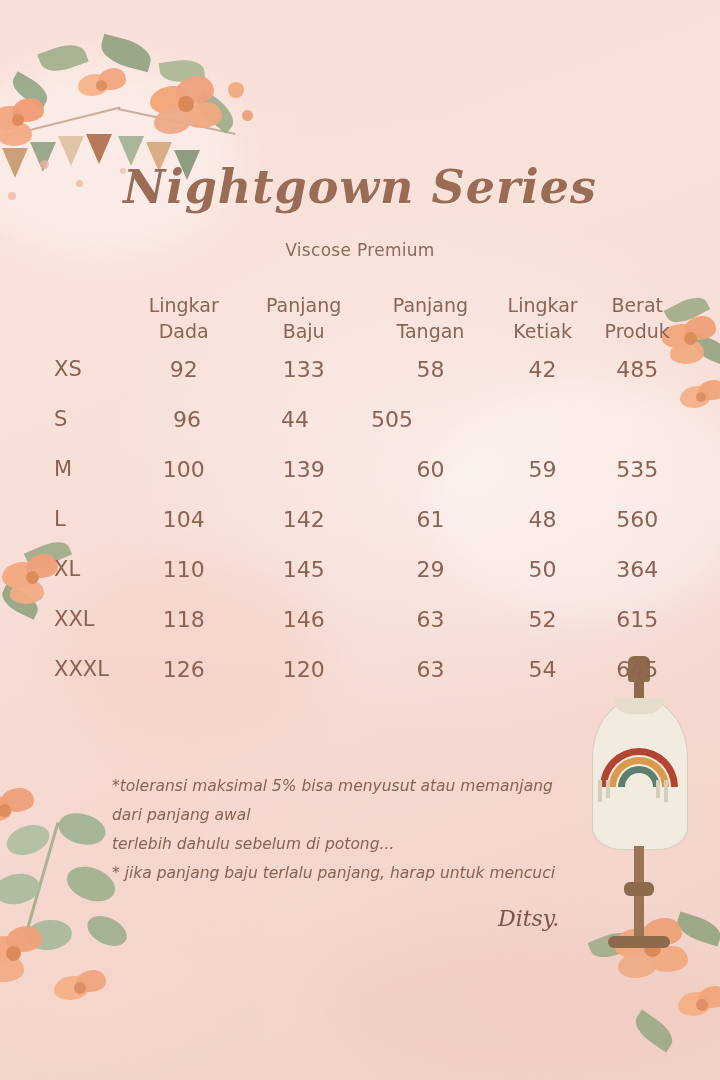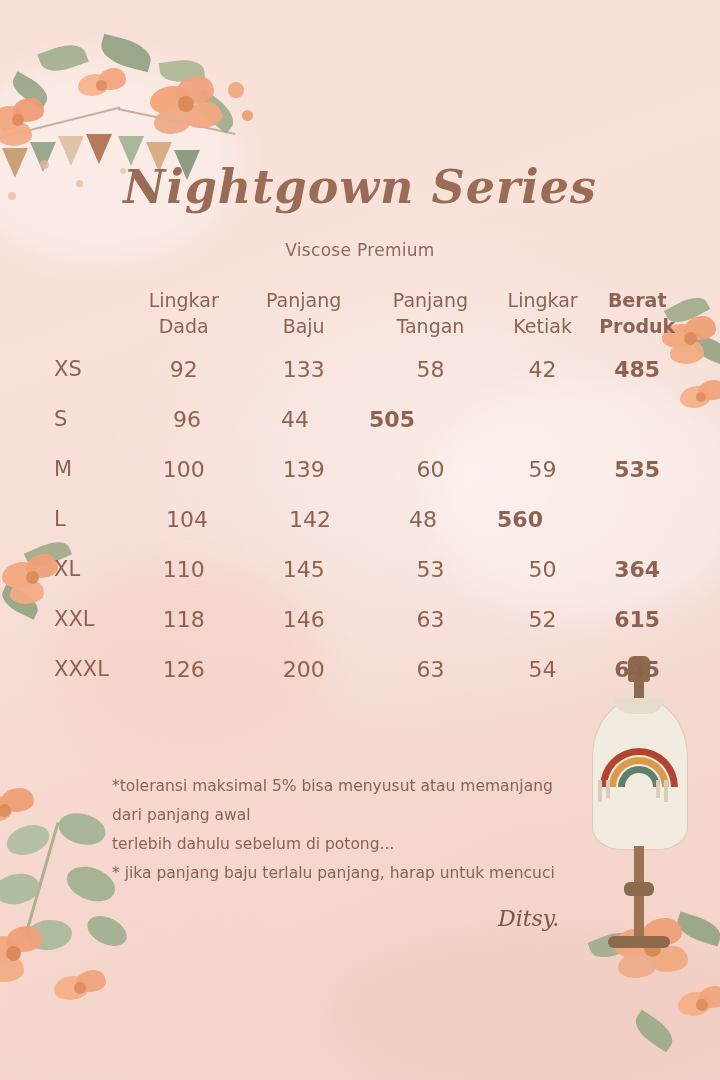--- a/index.html
+++ b/index.html
@@ -65,37 +65,37 @@
     position: absolute;
     left: 38px;
     top: 282px;
     width: 646px;
   }
   .row {
     display: flex;
     align-items: center;
   }
   .head-row {
-    align-items: center;
+    align-items: flex-end;
     height: 62px;
   }
   .body-row {
     height: 50px;
   }
   .c {
     text-align: center;
     color: #8d6555;
     font-size: 21px;
   }
   .c-size { width: 74px; text-align: left; padding-left: 16px; }
   .c-dada { width: 118px; }
   .c-baju { width: 128px; }
   .c-tangan { width: 132px; }
   .c-ketiak { width: 98px; }
-  .c-berat { width: 96px; font-weight: bold; }
+  .c-berat { width: 96px; }
 
   .head .c {
     font-size: 19px;
     line-height: 26px;
     color: #8a6454;
   }
   .head .c-size { color: transparent; }
 
   .body .c {
     font-size: 22px;
@@ -108,21 +108,21 @@
   
   .notes {
     position: absolute;
     left: 112px;
     top: 772px;
     width: 480px;
     color: #8a6253;
     font-size: 15.5px;
     line-height: 29px;
   }
-  .note-line { white-space: nowrap; }
+  .note-line { white-space: nowrap; font-style: italic; }
 
   
   .signature {
     position: absolute;
     left: 498px;
     top: 906px;
     font-family: "DejaVu Serif", serif;
     font-style: italic;
     font-size: 22px;
     color: #7d5546;
@@ -391,46 +391,47 @@
       <div class="c c-baju">139</div>
       <div class="c c-tangan">60</div>
       <div class="c c-ketiak">59</div>
       <div class="c c-berat">535</div>
     </div>
 
     <div class="row body-row body">
       <div class="c c-size">L</div>
       <div class="c c-dada">104</div>
       <div class="c c-baju">142</div>
+      <div class="c c-tangan">61</div>
       <div class="c c-ketiak">48</div>
       <div class="c c-berat">560</div>
     </div>
 
     <div class="row body-row body">
       <div class="c c-size">XL</div>
       <div class="c c-dada">110</div>
       <div class="c c-baju">145</div>
-      <div class="c c-tangan">53</div>
+      <div class="c c-tangan">29</div>
       <div class="c c-ketiak">50</div>
       <div class="c c-berat">364</div>
     </div>
 
     <div class="row body-row body">
       <div class="c c-size">XXL</div>
       <div class="c c-dada">118</div>
       <div class="c c-baju">146</div>
       <div class="c c-tangan">63</div>
       <div class="c c-ketiak">52</div>
       <div class="c c-berat">615</div>
     </div>
 
     <div class="row body-row body">
       <div class="c c-size">XXXL</div>
       <div class="c c-dada">126</div>
-      <div class="c c-baju">200</div>
+      <div class="c c-baju">120</div>
       <div class="c c-tangan">63</div>
       <div class="c c-ketiak">54</div>
       <div class="c c-berat">645</div>
     </div>
 
   </div>
 
   <div class="notes">
     <div class="note-line">*toleransi  maksimal 5% bisa menyusut atau memanjang</div>
     <div class="note-line">dari panjang awal</div>

